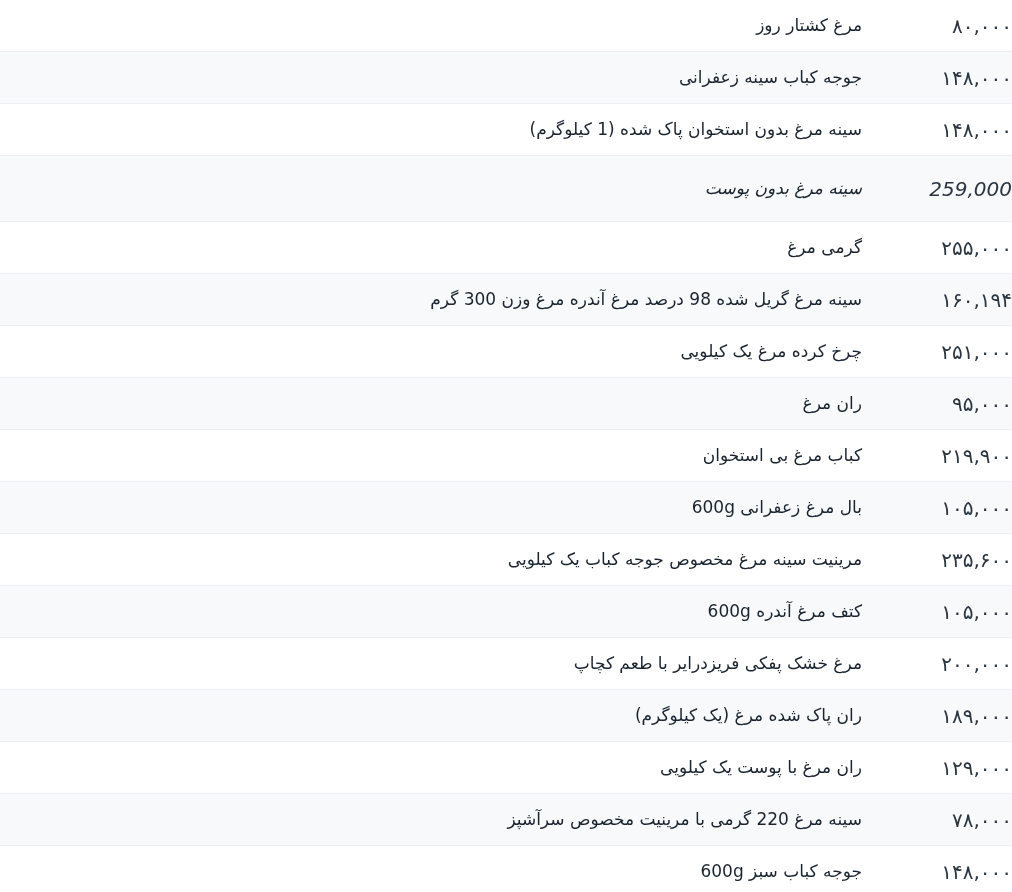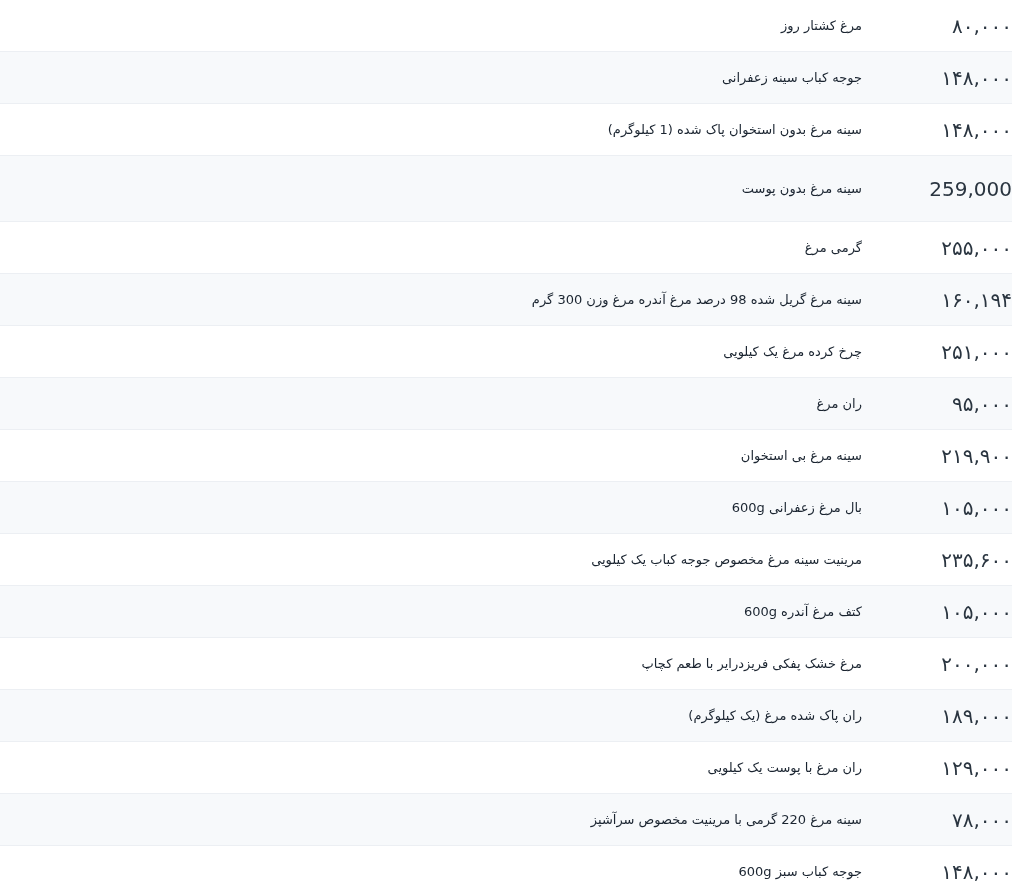--- a/index.html
+++ b/index.html
@@ -28,38 +28,39 @@
   .price-table tr.odd {
     background: #f7f9fb;
   }
   .price-table td {
     padding: 0;
     vertical-align: middle;
   }
   .name-cell {
     text-align: right;
     padding: 0 26px 0 12px;
-    font-size: 13px;
+    font-size: 17px;
     line-height: 1.5;
     color: #1a2430;
     height: 51px;
     direction: rtl;
   }
   .price-cell {
     text-align: right;
     padding: 0 12px 0 24px;
     width: 150px;
     font-size: 20px;
     color: #2a3540;
     direction: rtl;
     white-space: nowrap;
   }
   .row-tall .name-cell,
   .row-tall .price-cell {
     height: 65px;
+    font-style: italic;
   }
 </style>
 </head>
 <body>
 
 <table class="price-table">
   <tbody>
       <tr class="even">
         <td class="price-cell">۸۰,۰۰۰</td>
         <td class="name-cell">مرغ کشتار روز</td>
@@ -87,21 +88,21 @@
       <tr class="even">
         <td class="price-cell">۲۵۱,۰۰۰</td>
         <td class="name-cell">چرخ کرده مرغ یک کیلویی</td>
       </tr>
       <tr class="odd">
         <td class="price-cell">۹۵,۰۰۰</td>
         <td class="name-cell">ران مرغ</td>
       </tr>
       <tr class="even">
         <td class="price-cell">۲۱۹,۹۰۰</td>
-        <td class="name-cell">سینه مرغ بی استخوان</td>
+        <td class="name-cell">کباب مرغ بی استخوان</td>
       </tr>
       <tr class="odd">
         <td class="price-cell">۱۰۵,۰۰۰</td>
         <td class="name-cell">بال مرغ زعفرانی 600g</td>
       </tr>
       <tr class="even">
         <td class="price-cell">۲۳۵,۶۰۰</td>
         <td class="name-cell">مرینیت سینه مرغ مخصوص جوجه کباب یک کیلویی</td>
       </tr>
       <tr class="odd">

